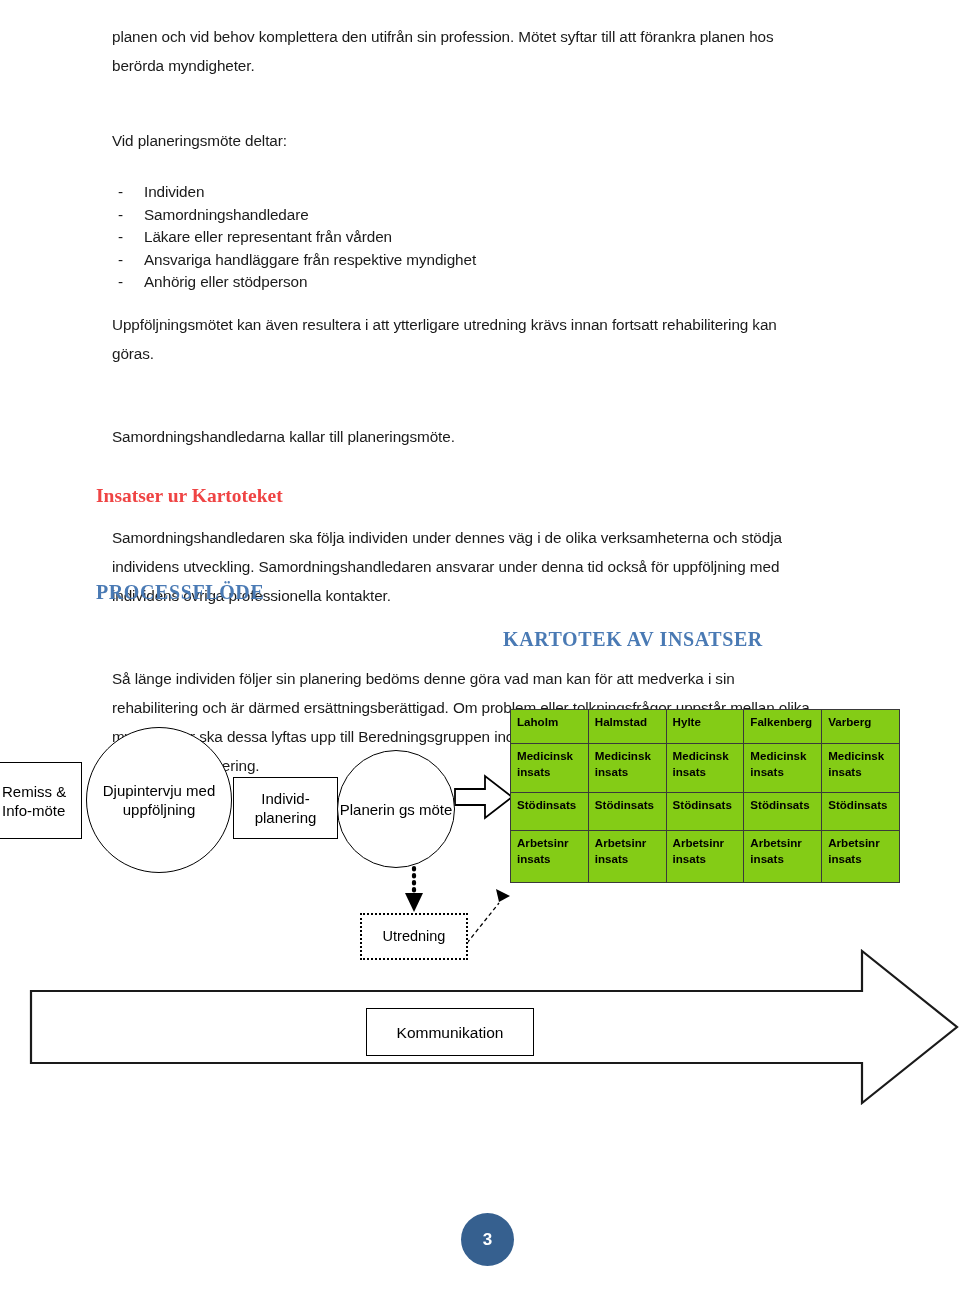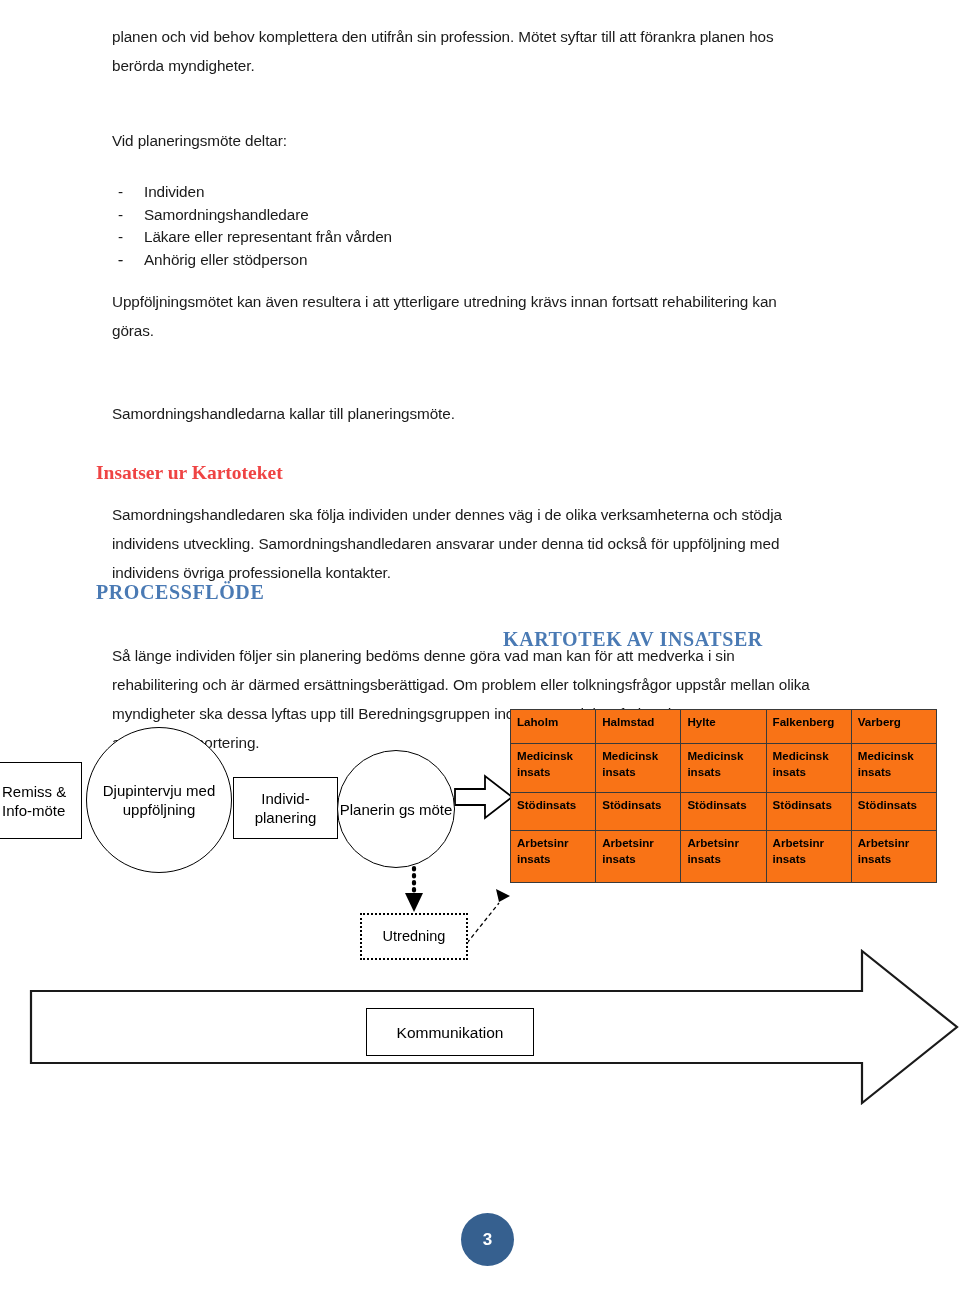--- a/index.html
+++ b/index.html
@@ -123,23 +123,23 @@
   #node-individ  { left: 233px; top: 777px; width: 105px; height: 62px; }
   #node-planering{ left: 337px; top: 750px; width: 118px; height: 118px; }
   #node-utredning{ left: 360px; top: 913px; width: 108px; height: 47px; font-size: 14.5px; }
   #node-komm     { left: 345px; top: 1008px; width: 168px; height: 48px; font-size: 15.5px; margin-left: 21px; }
 
   
   .insats-table {
     position: absolute;
     left: 510px;
     top: 709px;
-    width: 427px;
+    width: 390px;
     border-collapse: collapse;
-    background: #f97316;
+    background: #84cc16;
     font-family: "Liberation Sans", sans-serif;
   }
   .insats-table td {
     border: 1.1px solid #3a3a3a;
     font-size: 11.6px;
     font-weight: bold;
     line-height: 15.5px;
     padding: 4px 0 4px 6px;
     vertical-align: top;
     color: #000;
@@ -185,21 +185,21 @@
   <p class="para">planen och vid behov komplettera den utifrån sin profession. Mötet syftar till att förankra planen hos berörda myndigheter.</p>
 
   <div class="spacer-sm"></div>
   <p class="para">Vid planeringsmöte deltar:</p>
 
   <div style="height:10px"></div>
   <ul class="bullets">
     <li><span class="dash">-</span><span>Individen</span></li>
     <li><span class="dash">-</span><span>Samordningshandledare</span></li>
     <li><span class="dash">-</span><span>Läkare eller representant från vården</span></li>
-    <li><span class="dash">-</span></li>
+    <li><span class="dash">-</span><span>Ansvariga handläggare från respektive myndighet</span></li>
     <li><span class="dash">-</span><span>Anhörig eller stödperson</span></li>
   </ul>
 
   <p class="para">Uppföljningsmötet kan även resultera i att ytterligare utredning krävs innan fortsatt rehabilitering kan göras.</p>
 
   <div class="spacer-md"></div>
   <p class="para">Samordningshandledarna kallar till planeringsmöte.</p>
 
   <div style="height:18px"></div>
   <h2 class="blue-head">Insatser ur Kartoteket</h2>

